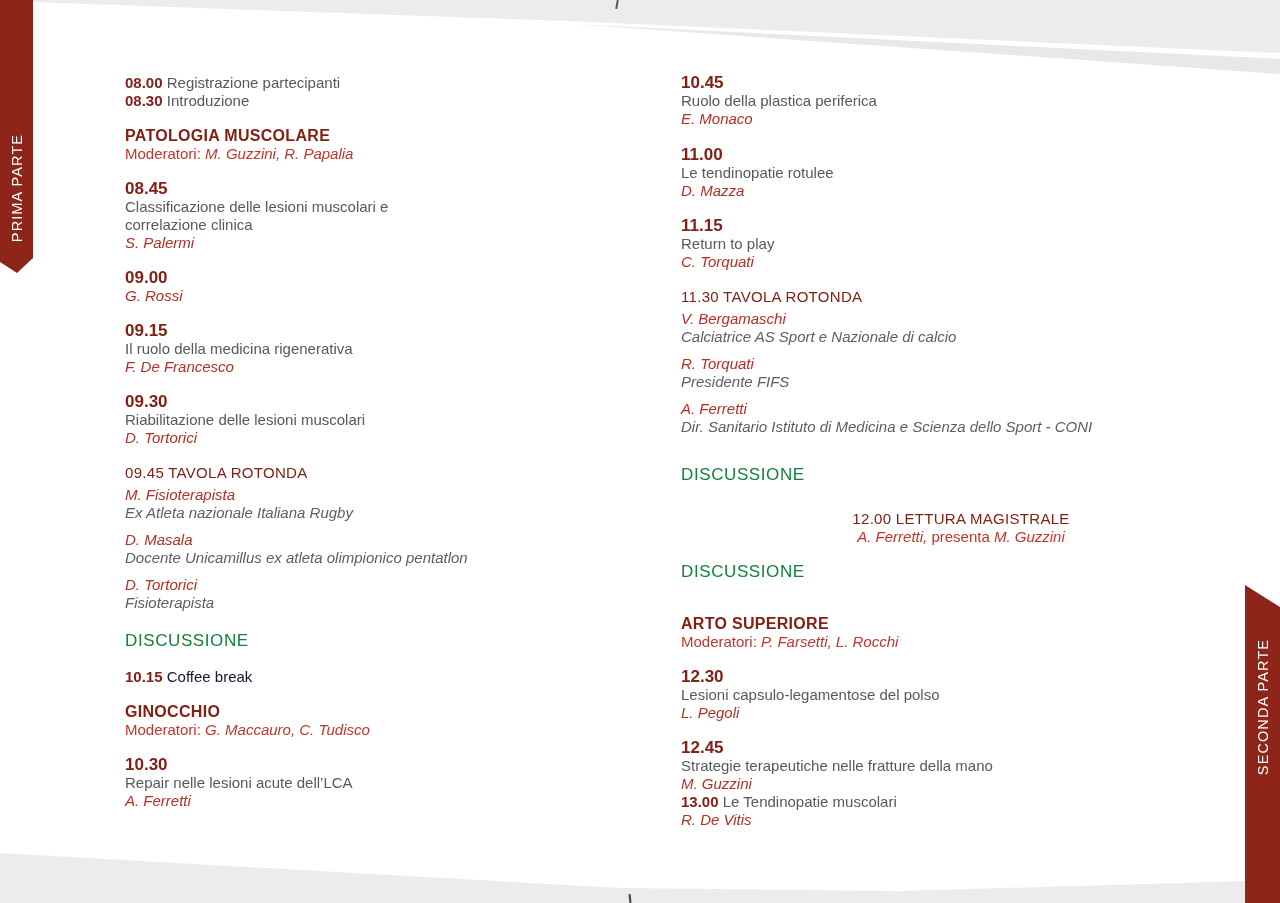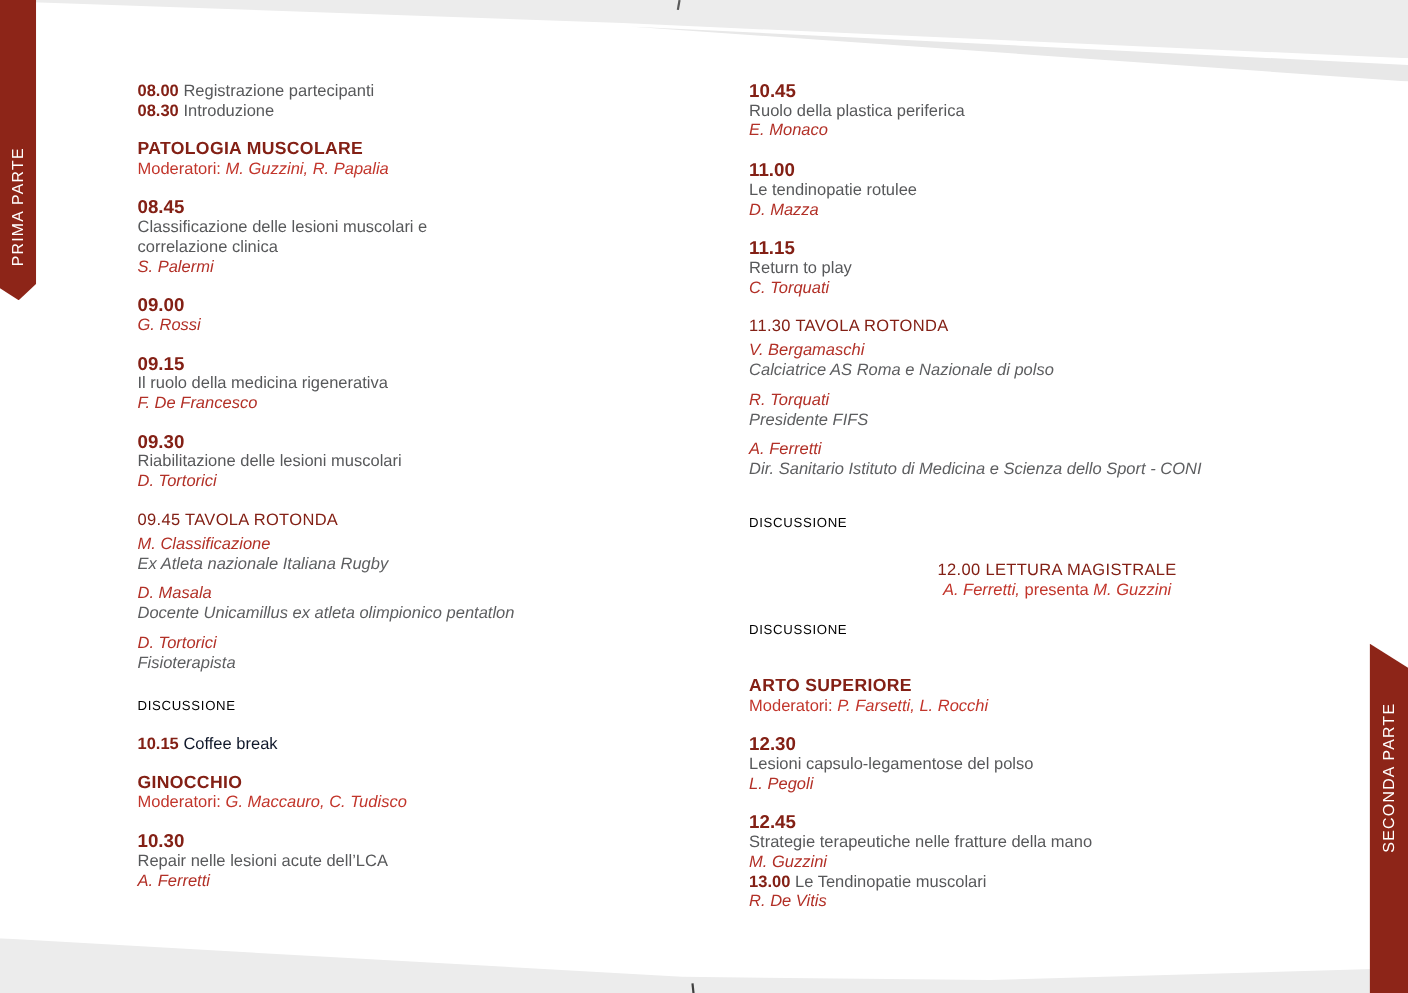--- a/index.html
+++ b/index.html
@@ -65,21 +65,21 @@
   .time{font-weight:bold;color:#832015;}
   .time-line{font-size:17px;line-height:18px;font-weight:bold;color:#832015;}
   .speaker{font-size:15px;line-height:18px;font-style:italic;color:#b23027;}
   .section-title{font-size:16px;line-height:18px;font-weight:bold;color:#832015;letter-spacing:.3px;}
   .mods{font-size:15px;line-height:18px;color:#c2352b;}
   .mods .names{font-style:italic;}
   .rt-title{font-size:15px;line-height:18px;font-weight:normal;color:#832015;letter-spacing:.3px;}
   .rt-pair{margin-top:9px;}
   .rt-pair.first{margin-top:4px;}
   .rt-pair .role{font-size:15px;line-height:18px;font-style:italic;color:#5d5e60;}
-  .discussione{font-size:12px;line-height:18px;color:#000000;letter-spacing:.6px;}
+  .discussione{font-size:17px;line-height:18px;color:#15803d;letter-spacing:.6px;}
   .bold-rest{font-weight:normal;color:#0f172a;}
 </style>
 </head>
 <body>
 
 <div class="deco-top">
   <div class="band-a"></div>
   <div class="band-b"></div>
 </div>
 <div class="deco-bottom"></div>
@@ -126,21 +126,21 @@
 
   <div class="block">
     <div class="time-line">09.30</div>
     <div class="title-line">Riabilitazione delle lesioni muscolari</div>
     <div class="speaker">D. Tortorici</div>
   </div>
 
   <div class="block">
     <div class="rt-title">09.45 TAVOLA ROTONDA</div>
     <div class="rt-pair first">
-      <div class="speaker">M. Classificazione</div>
+      <div class="speaker">M. Fisioterapista</div>
       <div class="role">Ex Atleta nazionale Italiana Rugby</div>
     </div>
     <div class="rt-pair">
       <div class="speaker">D. Masala</div>
       <div class="role">Docente Unicamillus ex atleta olimpionico pentatlon</div>
     </div>
     <div class="rt-pair">
       <div class="speaker">D. Tortorici</div>
       <div class="role">Fisioterapista</div>
     </div>
@@ -182,21 +182,21 @@
   <div class="block">
     <div class="time-line">11.15</div>
     <div class="title-line">Return to play</div>
     <div class="speaker">C. Torquati</div>
   </div>
 
   <div class="block">
     <div class="rt-title">11.30 TAVOLA ROTONDA</div>
     <div class="rt-pair first">
       <div class="speaker">V. Bergamaschi</div>
-      <div class="role">Calciatrice AS Roma e Nazionale di polso</div>
+      <div class="role">Calciatrice AS Sport e Nazionale di calcio</div>
     </div>
     <div class="rt-pair">
       <div class="speaker">R. Torquati</div>
       <div class="role">Presidente FIFS</div>
     </div>
     <div class="rt-pair">
       <div class="speaker">A. Ferretti</div>
       <div class="role">Dir. Sanitario Istituto di Medicina e Scienza dello Sport - CONI</div>
     </div>
   </div>

